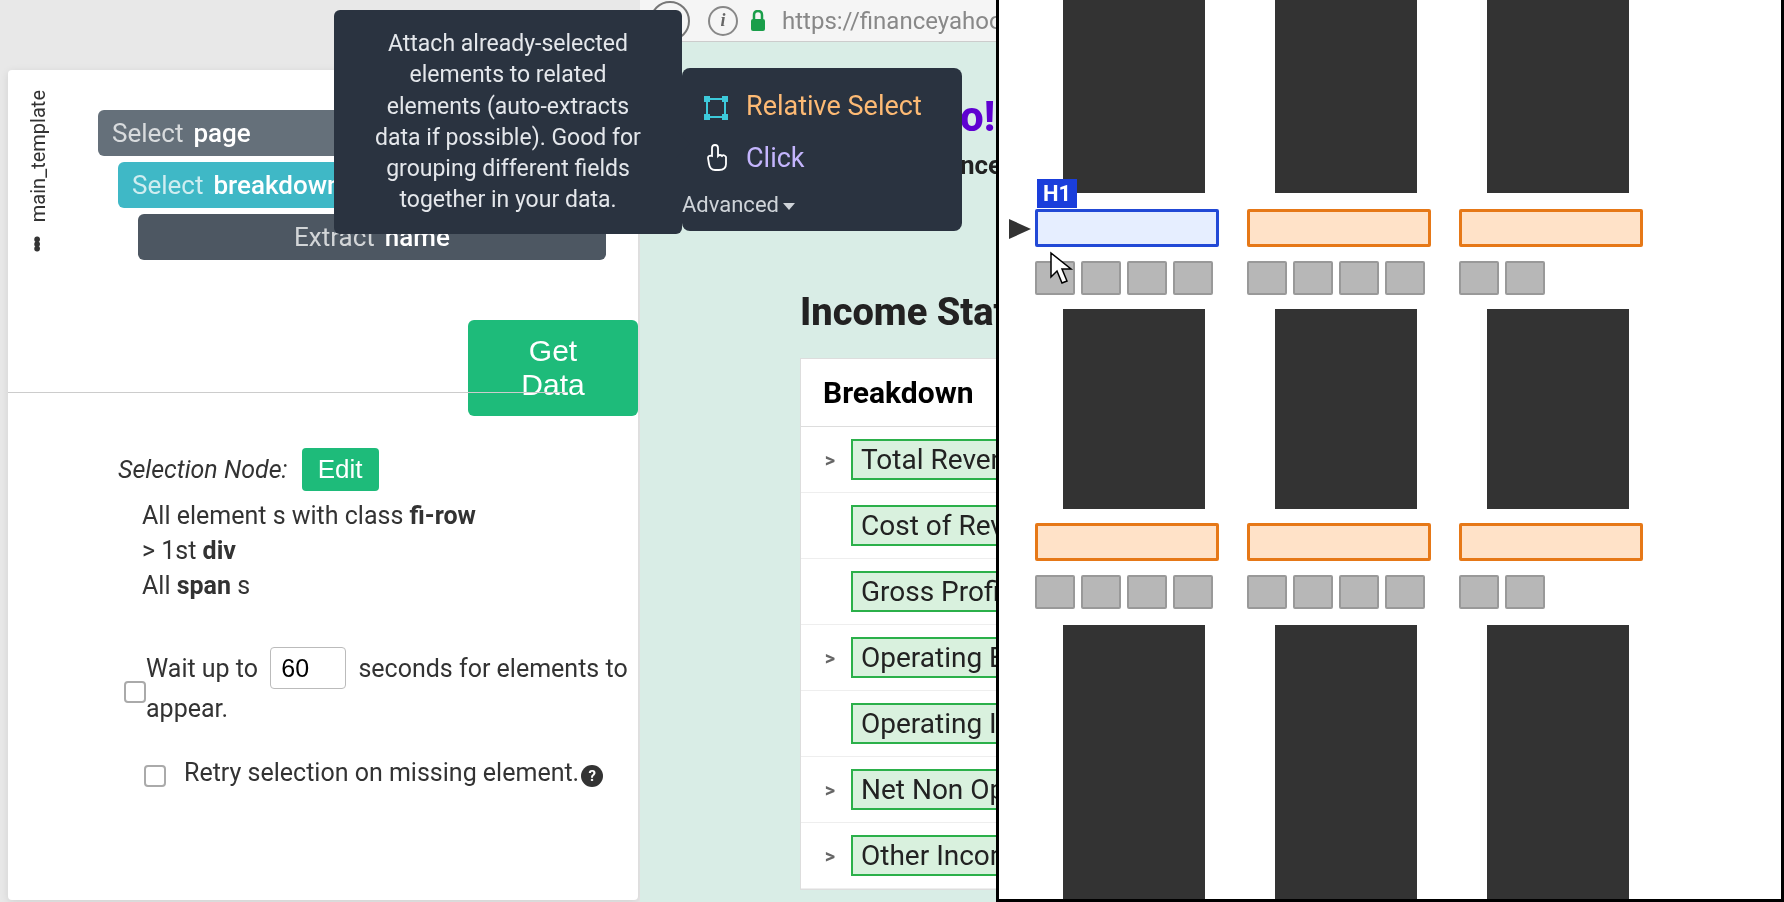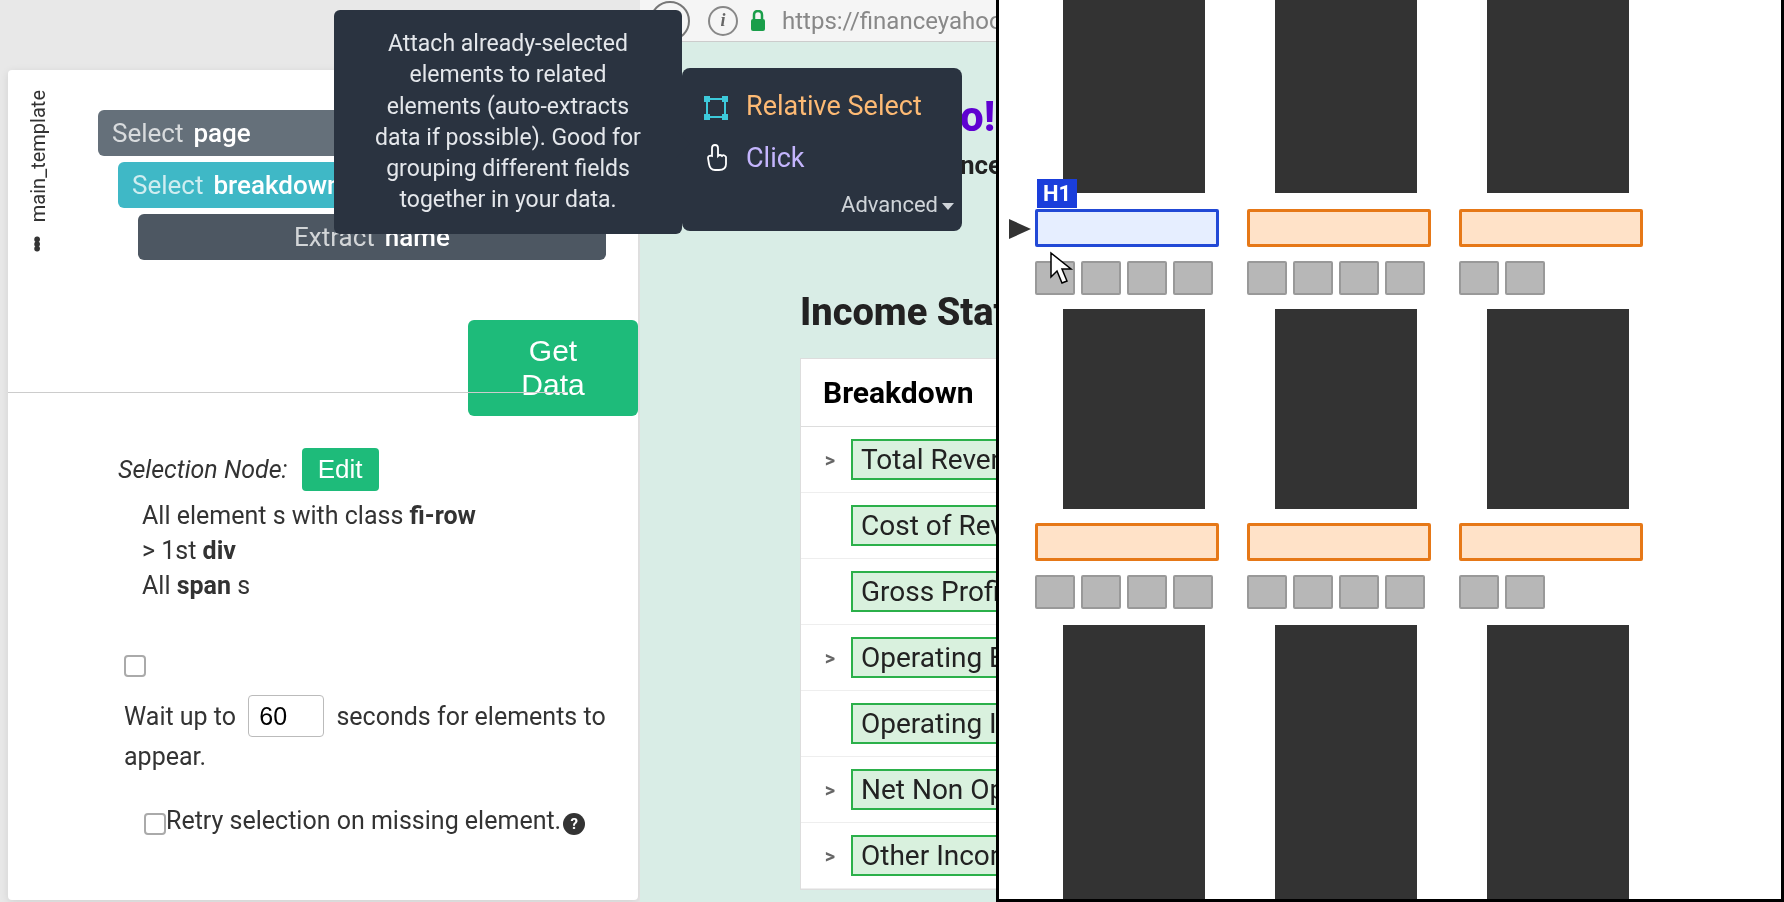--- a/index.html
+++ b/index.html
@@ -26,38 +26,38 @@
 .get-data-btn { position: absolute; left: 460px; top: 210px; background: #1ebb7a; color: #fff; font-size: 30px; padding: 14px 26px; border-radius: 6px; border: none; cursor: pointer; margin-top: 40px; }
 
 .divider { position: absolute; left: 0; top: 322px; width: 560px; height: 1px; background: #ccc; }
 
 .selection-node { position: absolute; left: 110px; top: 378px; width: 510px; font-size: 25px; color: #333; }
 .selection-node .heading { font-style: italic; font-weight: 400; display: inline; }
 .edit-btn { background: #1ebb7a; color: #fff; font-size: 26px; padding: 6px 16px; border-radius: 4px; border: none; margin-left: 8px; cursor: pointer; }
 .node-desc { margin-top: 7px; margin-left: 24px; line-height: 1.4; }
 .node-desc b { font-weight: 700; }
 
-.wait-row { margin-top: 44px; margin-left: 6px; display: flex; align-items: flex-start; gap: 18px; font-size: 25px; flex-direction: column; }
+.wait-row { margin-top: 44px; margin-left: 6px; display: flex; align-items: center; gap: 0; font-size: 25px; }
 .wait-row .text { flex: 1; line-height: 1.6; }
 .checkbox { width: 22px; height: 22px; border: 2px solid #aaa; border-radius: 4px; margin-top: 8px; flex-shrink: 0; }
 .num-input { width: 76px; height: 42px; border: 1px solid #bbb; border-radius: 4px; font-size: 25px; padding: 0 10px; margin: 0 6px; }
 
-.retry-row { margin-top: 28px; margin-left: 6px; display: flex; align-items: center; font-size: 25px; padding-left: 20px; }
+.retry-row { margin-top: 28px; margin-left: 6px; display: flex; align-items: center; gap: 18px; font-size: 25px; padding-left: 20px; }
 .help-circle { width: 22px; height: 22px; border-radius: 50%; background: #333; color: #fff; display: inline-flex; align-items: center; justify-content: center; font-size: 15px; font-weight: bold; margin-left: 2px; }
 
 
 .tooltip { position: absolute; left: 334px; top: 10px; width: 348px; background: #2a3340; color: #e4e7eb; font-size: 23px; padding: 18px 32px; border-radius: 6px; text-align: center; line-height: 1.36; z-index: 50; }
 .tooltip::after { content: ''; position: absolute; right: -22px; top: 120px; border: 14px solid transparent; border-left-color: #2a3340; }
 
 
 .action-menu { position: absolute; left: 682px; top: 68px; width: 280px; background: #2a3340; border-radius: 8px; padding: 12px 0 10px 0; z-index: 40; }
 .action-item { display: flex; align-items: center; padding: 10px 20px; font-size: 27px; cursor: pointer; color: #c4b5fd; gap: 16px; }
 .action-item.active { color: #fdba74; align-items: flex-end; }
 .action-icon { width: 28px; height: 28px; display: flex; align-items: center; justify-content: center; }
-.advanced-row { text-align: right; font-size: 22px; color: #cfd4d9; padding: 8px 8px 4px 0; cursor: pointer; }
+.advanced-row { text-align: left; font-size: 22px; color: #cfd4d9; padding: 8px 0 4px 0; cursor: pointer; }
 .caret-down { display: inline-block; width: 0; height: 0; border-left: 6px solid transparent; border-right: 6px solid transparent; border-top: 7px solid #cfd4d9; margin-left: 4px; vertical-align: middle; }
 
 
 .browser { position: absolute; left: 640px; top: 0; width: 1144px; height: 902px; background: #d9ede6; }
 .browser-bar { height: 42px; background: #f5f5f5; border-bottom: 1px solid #ccc; display: flex; align-items: center; padding: 0 10px; gap: 10px; }
 .back-btn-circle { width: 40px; height: 40px; border-radius: 50%; border: 2px solid #777; display: flex; align-items: center; justify-content: center; font-size: 22px; color: #555; }
 .info-icon-b { width: 30px; height: 30px; border: 2px solid #888; border-radius: 50%; display: flex; align-items: center; justify-content: center; font-size: 18px; color: #666; font-style: italic; font-family: serif; font-weight: bold; margin-left: 8px; }
 .lock-icon-b { width: 20px; height: 24px; color: #1a9e4a; display: flex; align-items: center; justify-content: center; }
 .url-text { font-size: 24px; color: #888; margin-left: 4px; }
 

